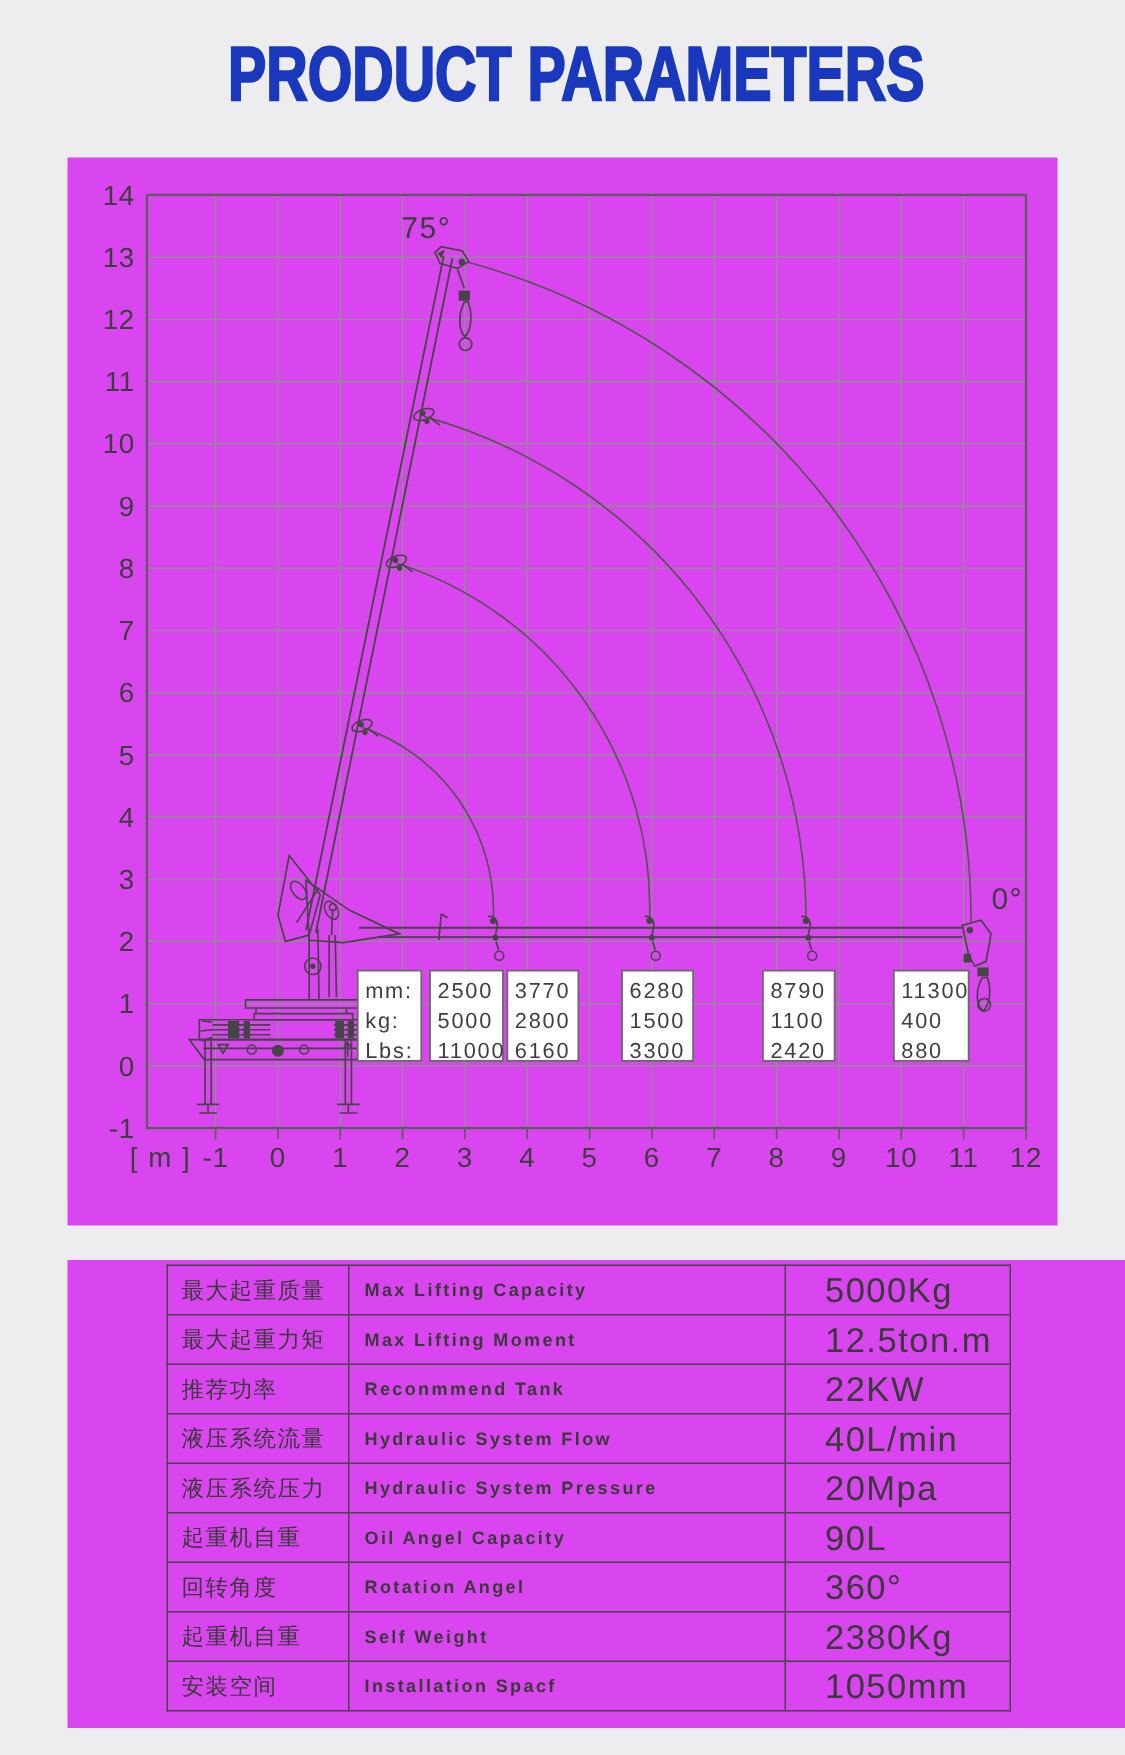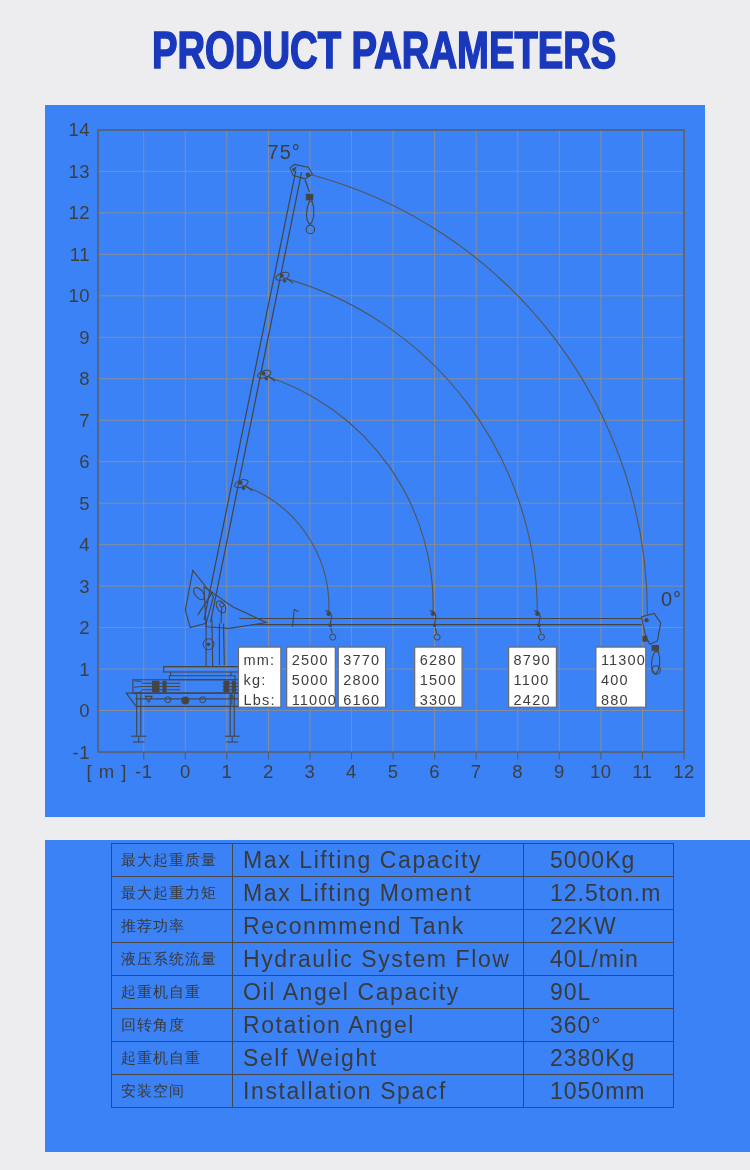--- a/index.html
+++ b/index.html
@@ -2,28 +2,28 @@
 <html><head>
 <meta charset="utf-8">
 <style>
   html,body{margin:0;padding:0;}
   body{width:750px;height:1170px;overflow:hidden;background:#ededef;
        font-family:"Liberation Sans",sans-serif;position:relative;}
   .page{position:absolute;inset:0;}
   .title{position:absolute;left:152px;top:24px;margin:0;font-size:49px;line-height:1.05;
          font-weight:700;letter-spacing:0px;transform:scale(0.78,1.04);transform-origin:0 0;
          -webkit-text-stroke:1.6px currentColor;white-space:nowrap;}
-  .panel{position:absolute;background:#3b82f6;}
+  .panel{position:absolute;background:#d946ef;}
   .panel-chart{left:45px;top:105px;width:660px;height:712px;}
   .panel-specs{left:45px;top:840px;width:736px;height:312px;}
   svg text{font-family:"Liberation Sans",sans-serif;fill:#3e3e3e;}
   .spec-table{border-collapse:collapse;margin:3px 0 0 66px;table-layout:fixed;width:514px;color:#3a3a3a;}
   .spec-table td{border:1.6px solid #474747;height:32px;padding:0;white-space:nowrap;overflow:hidden;}
   td.cn{width:111px;font-size:15px;padding-left:9px;letter-spacing:1px;}
-  td.en{width:280px;font-size:23px;padding-left:10px;letter-spacing:1.6px;}
+  td.en{width:280px;font-size:12px;padding-left:10px;letter-spacing:1.6px;font-weight:bold;}
   td.val{width:123px;font-size:23px;padding-left:26px;letter-spacing:1px;}
 </style>
 </head>
 <body style="background: rgb(237, 237, 239);">
 
 <div class="page">
   <h1 class="title" style="color: rgb(26, 56, 188);">PRODUCT PARAMETERS</h1>
 
   <section class="panel panel-chart">
     <svg width="660" height="712" viewBox="0 0 660 712" aria-hidden="true">
@@ -259,20 +259,25 @@
             <td class="cn">推荐功率</td>
             <td class="en">Reconmmend Tank</td>
             <td class="val">22KW</td>
           </tr>
           <tr>
             <td class="cn">液压系统流量</td>
             <td class="en">Hydraulic System Flow</td>
             <td class="val">40L/min</td>
           </tr>
           <tr>
+            <td class="cn">液压系统压力</td>
+            <td class="en">Hydraulic System Pressure</td>
+            <td class="val">20Mpa</td>
+          </tr>
+          <tr>
             <td class="cn">起重机自重</td>
             <td class="en">Oil Angel Capacity</td>
             <td class="val">90L</td>
           </tr>
           <tr>
             <td class="cn">回转角度</td>
             <td class="en">Rotation Angel</td>
             <td class="val">360°</td>
           </tr>
           <tr>

